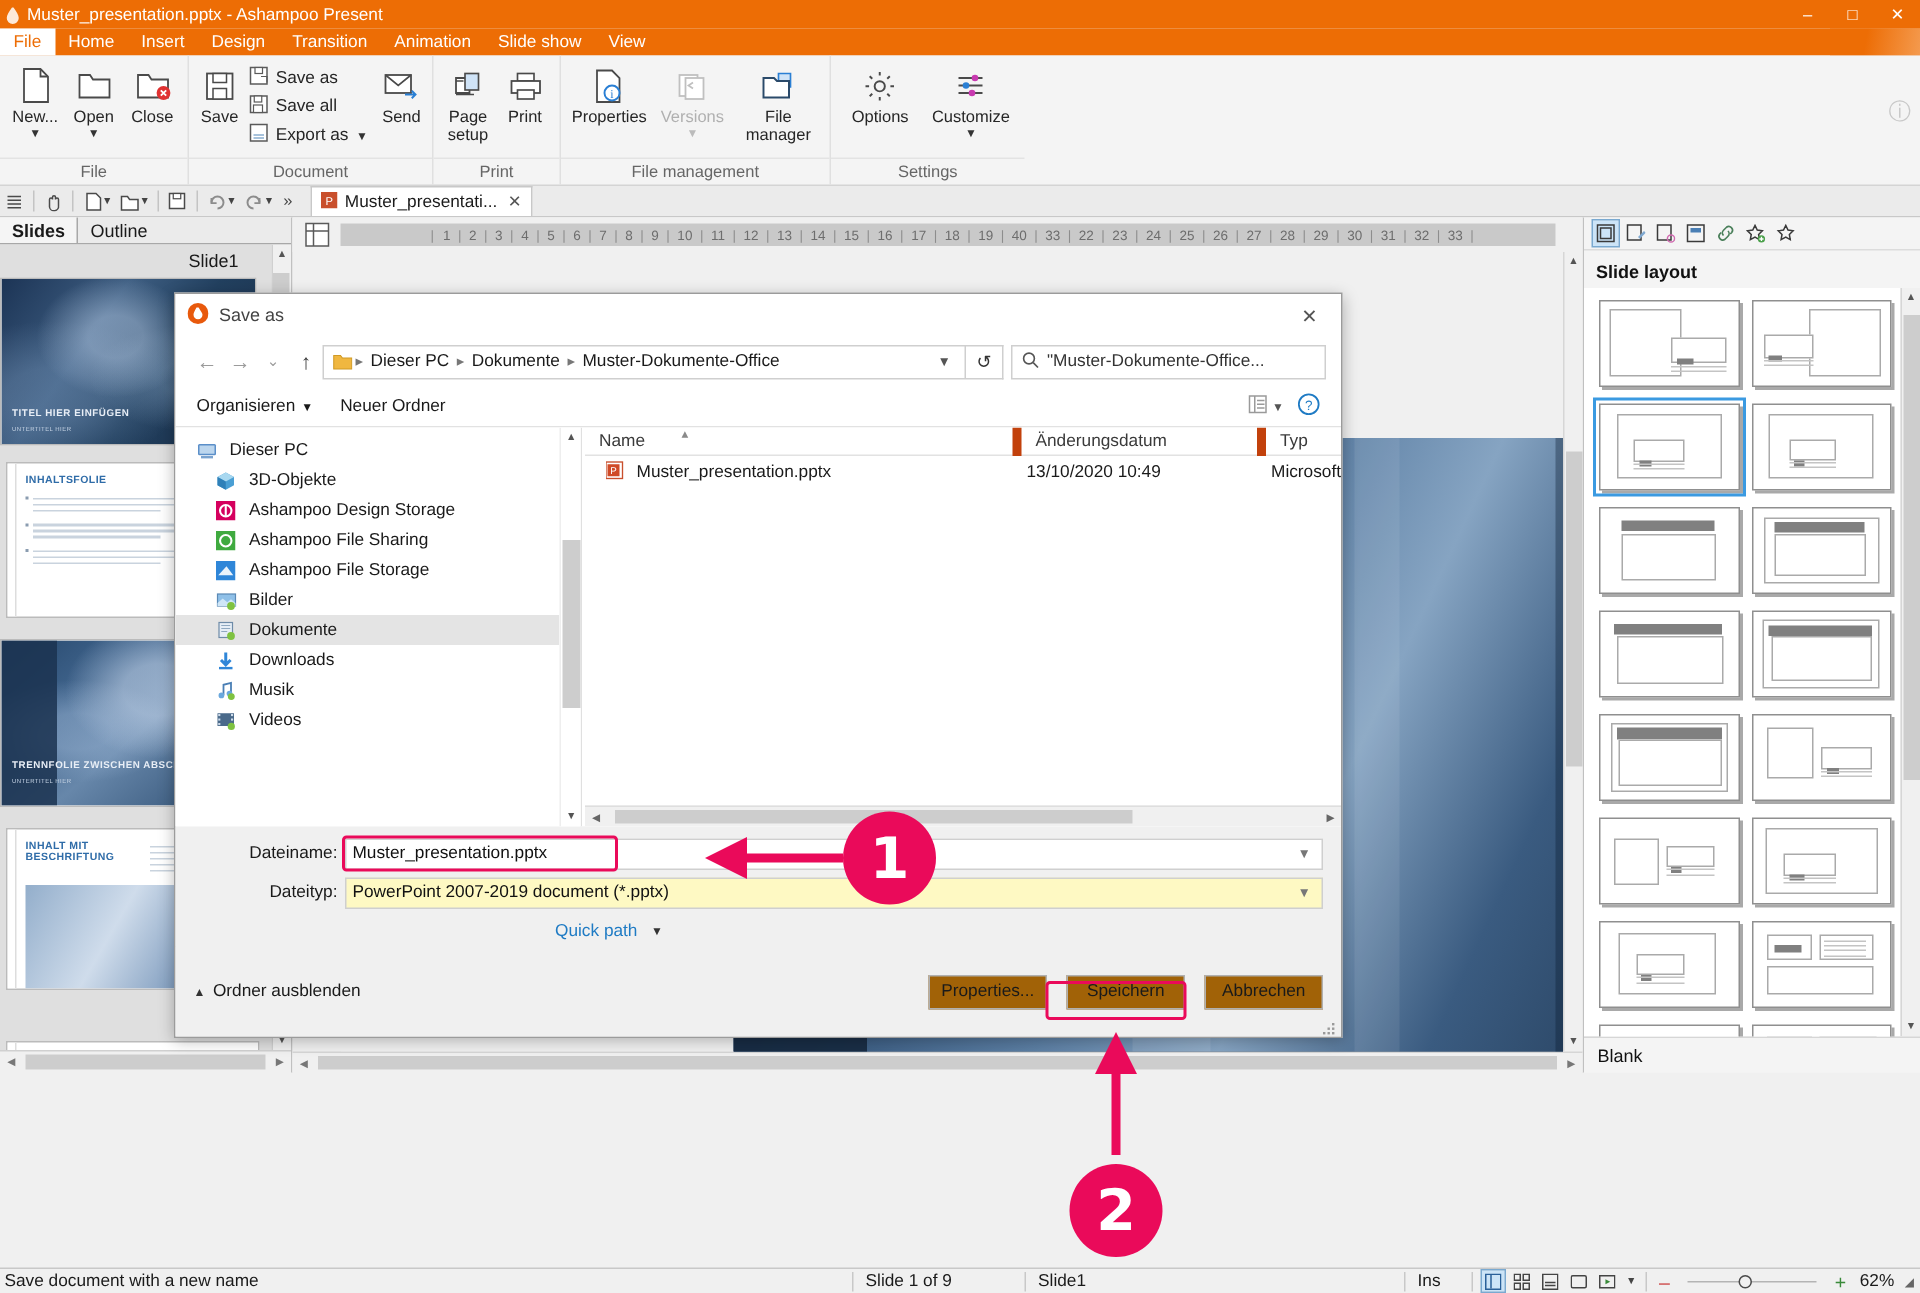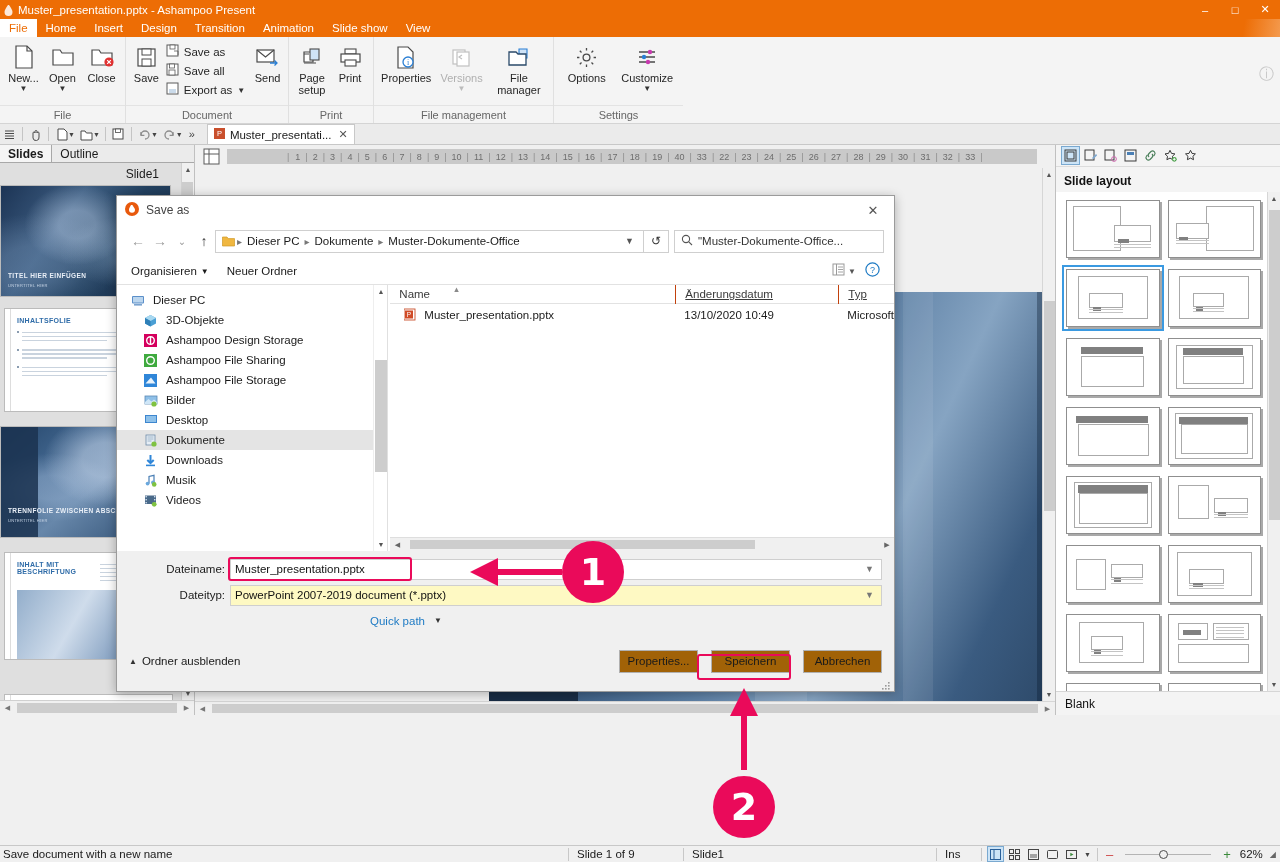--- a/index.html
+++ b/index.html
@@ -213,21 +213,21 @@
   .tree-row.lvl2{ padding-left:27px;}
   .tree-row.sel{ background:#e4e4e4;}
   .tree-scroll{ width:14px; background:#fff; border-left:1px solid #eee; display:flex;
                 flex-direction:column; align-items:center;}
   .tsc-thumb{ width:12px; background:#cdcdcd; }
   .tree-split{ width:3px; background:#fff; border-left:1px solid #e0e0e0;}
   .files{ flex:1; display:flex; flex-direction:column; background:#fff; position:relative;}
   .fl-head{ height:19px; display:flex; align-items:center; border-bottom:1px solid #e2e2e2;
             font-size:11.5px; color:#3a3a3a; position:relative;}
   .fl-col{ padding-left:9px; height:19px; display:flex; align-items:center; position:relative;}
-  .fl-col + .fl-col{ border-left:1px solid #c2410c;text-decoration:underline;}
+  .fl-col + .fl-col{ border-left:6px solid #c2410c;}
   .fl-sortmark{ position:absolute; left:64px; top:-1px; font-size:9px; color:#8a8a8a;}
   .fl-rows{ flex:1; }
   .fl-row{ height:22px; display:flex; align-items:center; font-size:11.5px; color:#1a1a1a;}
   .fl-name{ display:flex; align-items:center; gap:7px; padding-left:14px;}
   .fl-hscroll{ height:14px; background:#f0f0f0; border-top:1px solid #dedede; display:flex;
                align-items:center;}
   .flh-btn{ width:14px; display:flex; align-items:center; justify-content:center; font-size:7px; color:#666;}
   .flh-thumb{ width:345px; height:9px; background:#cdcdcd; margin-left:6px;}
   .dlg-form{ background:#f0f0f0; padding:7px 0 0 0;}
   .frow{ display:flex; align-items:center; height:22px; margin-bottom:4px;}
@@ -1156,29 +1156,20 @@
           <div class="tree-row lvl2">
             <span style="display: flex; align-items: center; flex: 0 0 auto; width: 15px;">
               <svg width="14" height="13" viewBox="0 0 14 13">
                 <rect x="1" y="2" width="12" height="8" fill="#8fc0e8" stroke="#5a89b5" stroke-width=".8"></rect>
                 <path d="M1 8 l3.5 -3 3 2.5 2.5 -2 3 2.5 V10 H1Z" fill="#cfe6f7"></path>
                 <circle cx="10" cy="10" r="2.6" fill="#7fc241"></circle>
               </svg>
             </span>
             <span>Bilder</span>
           </div>
-          <div class="tree-row lvl2">
-            <span style="display: flex; align-items: center; flex: 0 0 auto; width: 15px;">
-              <svg width="14" height="12" viewBox="0 0 14 12">
-                <rect x="1" y="1" width="12" height="8" fill="#3d86cf"></rect>
-                <rect x="2" y="2" width="10" height="6" fill="#8ec1ea"></rect>
-              </svg>
-            </span>
-            <span>Desktop</span>
-          </div>
           <div class="tree-row lvl2 sel">
             <span style="display: flex; align-items: center; flex: 0 0 auto; width: 15px;">
               <svg width="14" height="13" viewBox="0 0 14 13">
                 <rect x="2" y="1" width="9" height="10" fill="#e6eef6" stroke="#6e8ba8" stroke-width=".8"></rect>
                 <path d="M3.5 3 h6 M3.5 5 h6 M3.5 7 h4" stroke="#8fa8c0" stroke-width=".8"></path>
                 <circle cx="10" cy="10" r="2.6" fill="#7fc241"></circle>
               </svg>
             </span>
             <span>Dokumente</span>
           </div>

